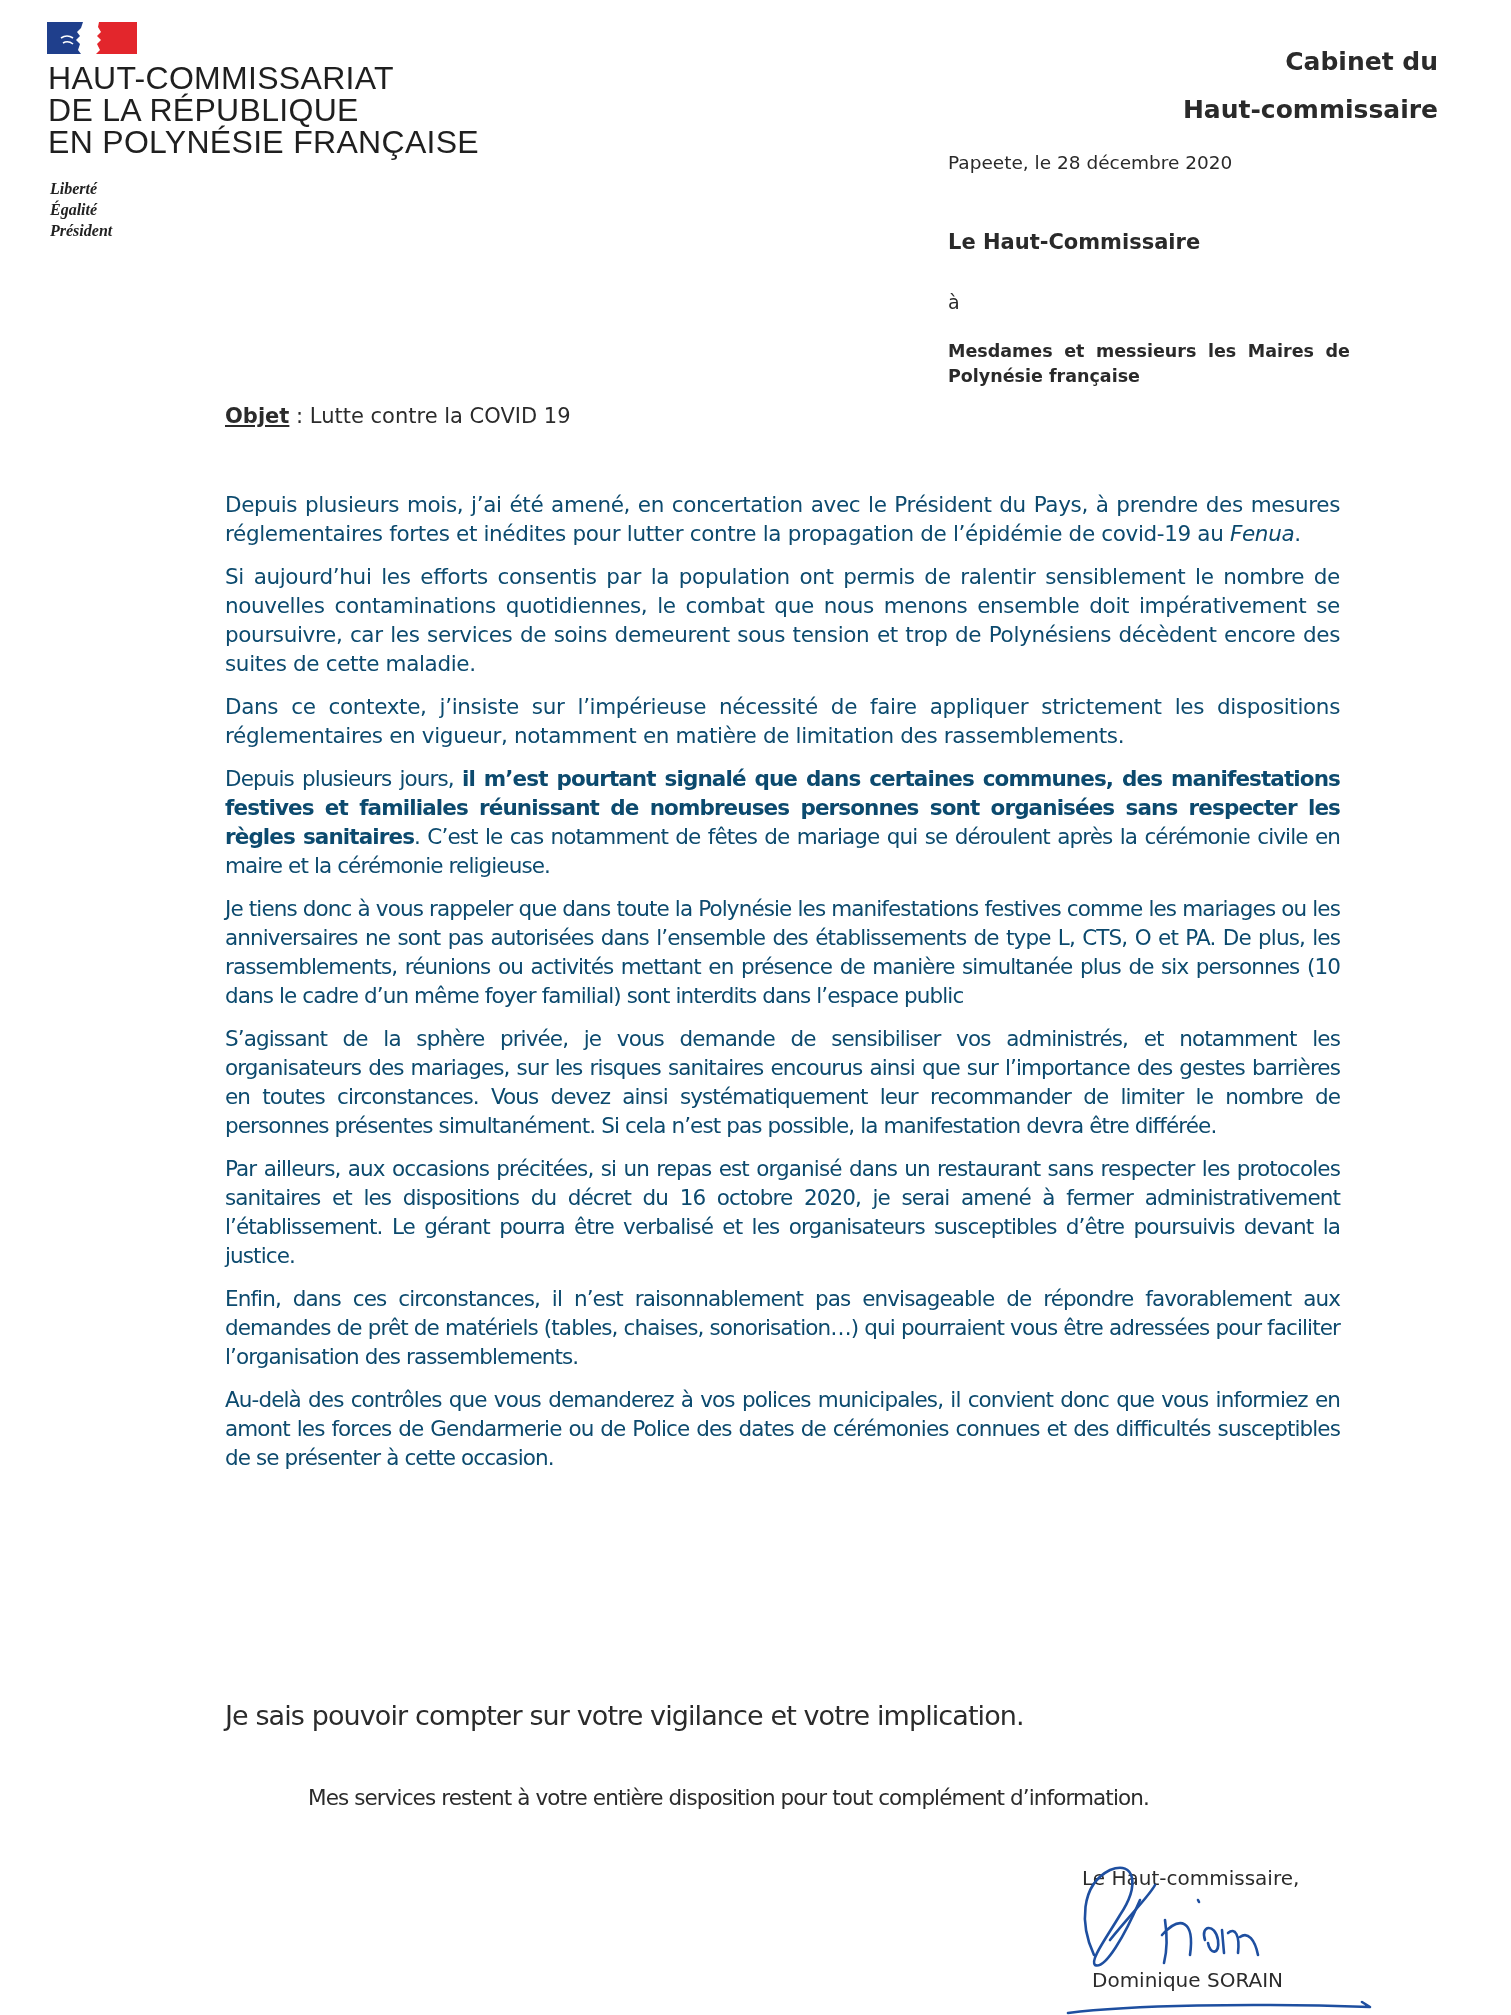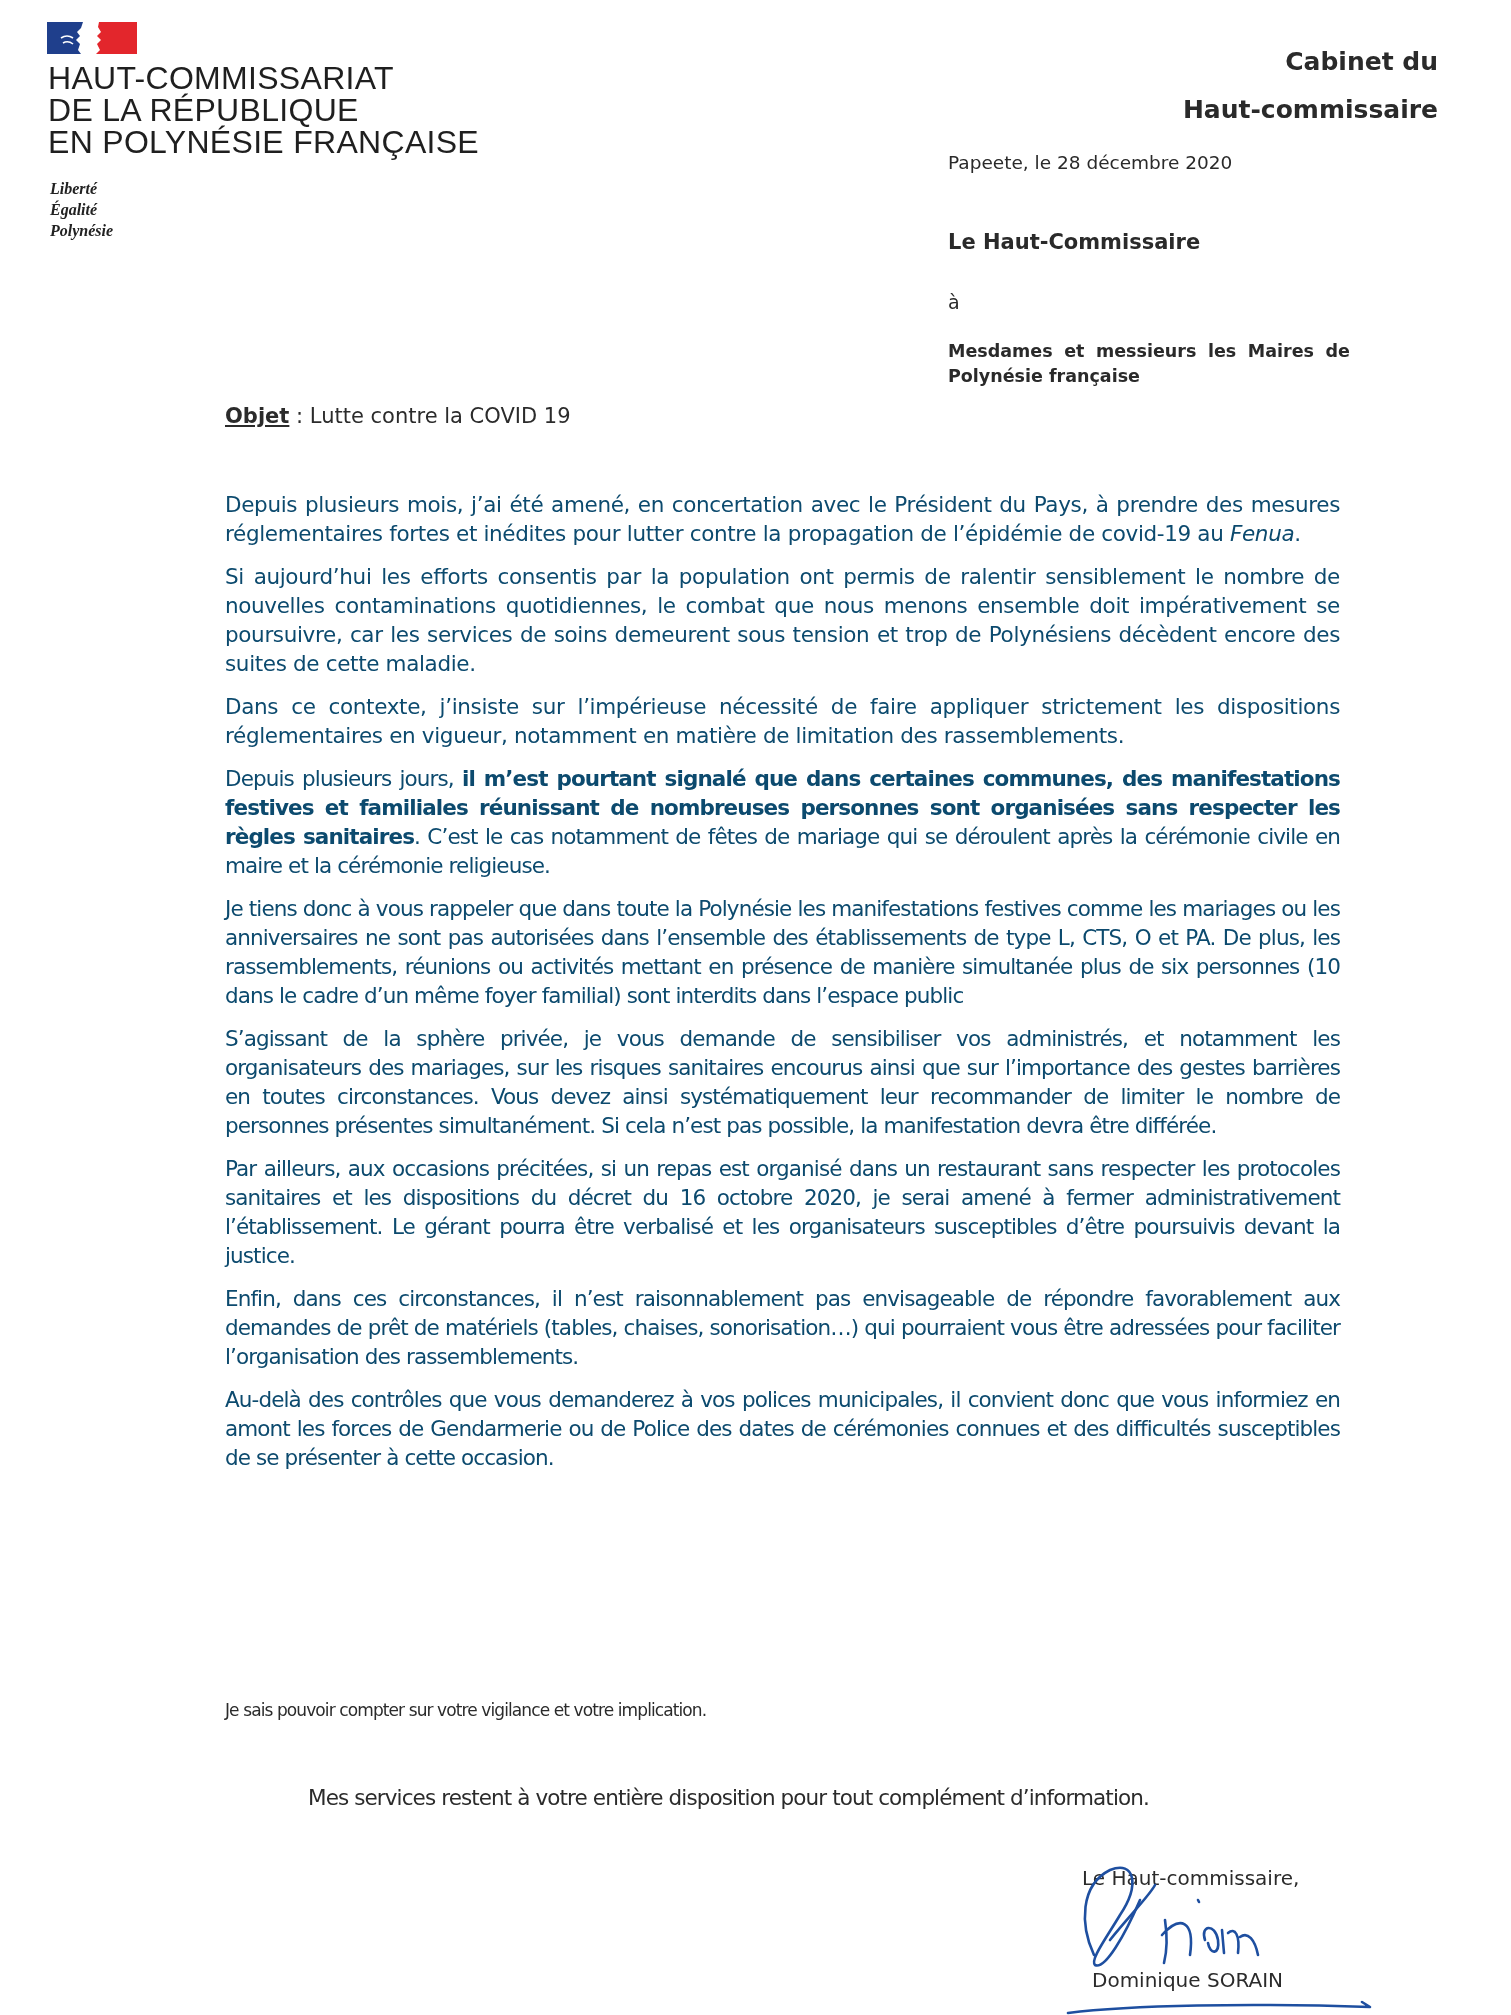--- a/index.html
+++ b/index.html
@@ -18,21 +18,21 @@
   .sender { top: 230px; font-weight: bold; font-size: 21px; }
   .to { top: 291px; font-size: 19px; }
   .recipient { top: 339px; font-weight: bold; font-size: 17.5px; line-height: 25px; text-align: justify; text-align-last: left; }
   .objet { left: 225px; top: 404px; font-size: 21px; }
   .objet-label { font-weight: bold; text-decoration: underline; }
   .body { left: 225px; width: 1115px; top: 490px; font-size: 21.5px; line-height: 29px; text-align: justify; color: #0c4a6e;
           font-family: "DejaVu Sans", sans-serif; letter-spacing: -0.35px; }
   .body p { margin: 0 0 14px 0; }
   .body p.tight { letter-spacing: -0.9px; }
   .body b { font-weight: bold; }
-  .closing { left: 225px; top: 1700px; font-size: 17px; letter-spacing: -0.9px; }
+  .closing { left: 225px; top: 1700px; font-size: 27px; letter-spacing: -0.9px; }
   .services { left: 308px; top: 1785px; font-size: 21.5px; letter-spacing: -0.9px; }
   .sig-title { left: 1082px; top: 1866px; font-size: 20px; }
   .sig-name { left: 1092px; top: 1968px; font-size: 20px; }
   #signature { left: 1050px; top: 1845px; width: 330px; height: 170px; }
 </style>
 </head>
 <body>
 
 <svg id="flag" class="abs" viewBox="0 0 90 32">
   <path id="flag-blue" d="M0 0 H36 L34 6 L30 10 L33 14 L29 18 L33 22 L31 28 L34 32 H0 Z" fill="#1f3f8c"></path>
@@ -42,21 +42,21 @@
 
 <div class="abs hdr-title">
   <div>HAUT-COMMISSARIAT</div>
   <div>DE LA RÉPUBLIQUE</div>
   <div>EN POLYNÉSIE FRANÇAISE</div>
 </div>
 
 <div class="abs motto">
   <div>Liberté</div>
   <div>Égalité</div>
-  <div>Polynésie</div>
+  <div>Président</div>
 </div>
 
 <div class="abs cabinet">
   <div>Cabinet du</div>
   <div>Haut-commissaire</div>
 </div>
 
 <div class="abs right-block date">Papeete, le 28 décembre  2020</div>
 <div class="abs right-block sender">Le Haut-Commissaire</div>
 <div class="abs right-block to">à</div>

